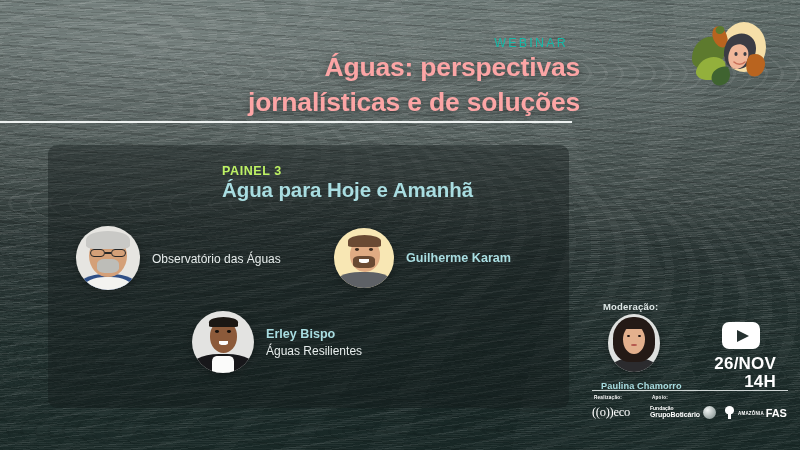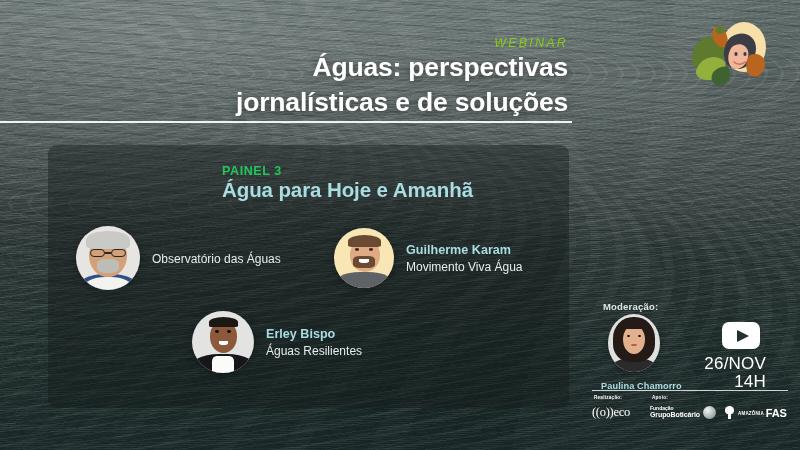--- a/index.html
+++ b/index.html
@@ -45,25 +45,25 @@
   }
   .waterTint {
     position:absolute; inset:0;
     background:linear-gradient(180deg, rgba(60,75,72,.0) 45%, rgba(26,48,46,.35) 100%);
   }
 
   
   .header { position:absolute; left:0; top:0; width:100%; }
   .webinar {
     position:absolute; right:232px; top:36px;
-    color:#84cc16; font-size:12.5px; letter-spacing:2.2px; font-weight:400;font-style:italic;
+    color:#14b8a6; font-size:12.5px; letter-spacing:2.2px; font-weight:400;
   }
   .mainTitle {
-    position:absolute; right:232px; top:50px;
-    text-align:right; color:#ffffff;
+    position:absolute; right:220px; top:50px;
+    text-align:right; color:#fca5a5;
     font-size:26.5px; font-weight:700; line-height:1.32;
     letter-spacing:-.2px;
     text-shadow:0 2px 10px rgba(0,0,0,.45);
   }
   .titleRule {
     position:absolute; left:0; top:121px; width:572px; height:2px;
     background:#eef2f1;
   }
 
   
@@ -83,21 +83,21 @@
     border-radius:9px;
   }
 
   
   .timeSlot {
     position:absolute; left:70px; top:167px;
     color:#cfe7e8; font-size:20px; font-weight:400; letter-spacing:.3px;
   }
   .painelLabel {
     position:absolute; left:222px; top:164px;
-    color:#22c55e; font-size:12.5px; font-weight:700; letter-spacing:.6px;
+    color:#bef264; font-size:12.5px; font-weight:700; letter-spacing:.6px;
   }
   .painelTitle {
     position:absolute; left:222px; top:178px;
     color:#a9dde1; font-size:20.5px; font-weight:700; letter-spacing:-.1px;
   }
 
   
   .speaker { position:absolute; display:flex; align-items:center; }
   .avatar {
     border-radius:50%; overflow:hidden; position:relative; flex:0 0 auto;
@@ -142,22 +142,22 @@
     position:absolute; left:722px; top:322px;
     width:38px; height:27px; background:#ffffff; border-radius:7px;
   }
   .ytIcon:after {
     content:""; position:absolute; left:15px; top:7.5px;
     border-left:12px solid #253130;
     border-top:6.5px solid transparent;
     border-bottom:6.5px solid transparent;
   }
   .dateBlock {
-    position:absolute; right:34px; top:355px;
-    text-align:right; color:#ffffff; font-size:17px; font-weight:400;
+    position:absolute; right:24px; top:355px;
+    text-align:right; color:#ffffff; font-size:17px; font-weight:700;
     line-height:1.08; letter-spacing:.2px;
   }
 
   
   .logoRule {
     position:absolute; left:592px; top:390px; width:196px; height:1.4px;
     background:rgba(236,242,241,.85);
   }
   .logoCol { position:absolute; color:#ffffff; }
   .logoCap { font-size:4.6px; font-weight:700; letter-spacing:.25px; }
@@ -264,21 +264,20 @@
         <div class="face" style="left:26%; top:17%; width:50%; height:56%; background:#e0ab83;"></div>
         <div class="hair" style="left:23%; top:11%; width:56%; height:20%; background:#6a4a33; border-radius:50% 50% 12% 12%;"></div>
         <div class="hair" style="left:32%; top:47%; width:36%; height:20%; background:#6a4a33; border-radius:30%;"></div>
         <div style="position:absolute; left:35%; top:34%; width:7%; height:5%; background:#3a2a1e; border-radius:50%;"></div>
         <div style="position:absolute; left:58%; top:34%; width:7%; height:5%; background:#3a2a1e; border-radius:50%;"></div>
         <div style="position:absolute; left:42%; top:52%; width:17%; height:6%; background:#fdfdfd; border-radius:0 0 50% 50%;"></div>
       </div>
     </div>
     <div class="sp-meta">
       <div class="sp-name">Guilherme Karam</div>
-      <div class="sp-org">Movimento Viva Água</div>
     </div>
   </div>
 
   <div class="speaker" id="sp3">
     <div class="avatar">
       <div class="ph" style="background:#e3e3e1">
         <div class="body" style="left:-4px; right:-4px; bottom:-8px; height:44%; background:#17171a;"></div>
         <div class="body" style="left:33%; right:33%; bottom:-8px; height:40%; background:#fbfbfa; border-radius:22% 22% 0 0;"></div>
         <div class="face" style="left:29%; top:15%; width:44%; height:52%; background:#8c5a3a;"></div>
         <div class="hair" style="left:27%; top:9%; width:48%; height:17%; background:#1b1713; border-radius:50% 50% 10% 10%;"></div>

